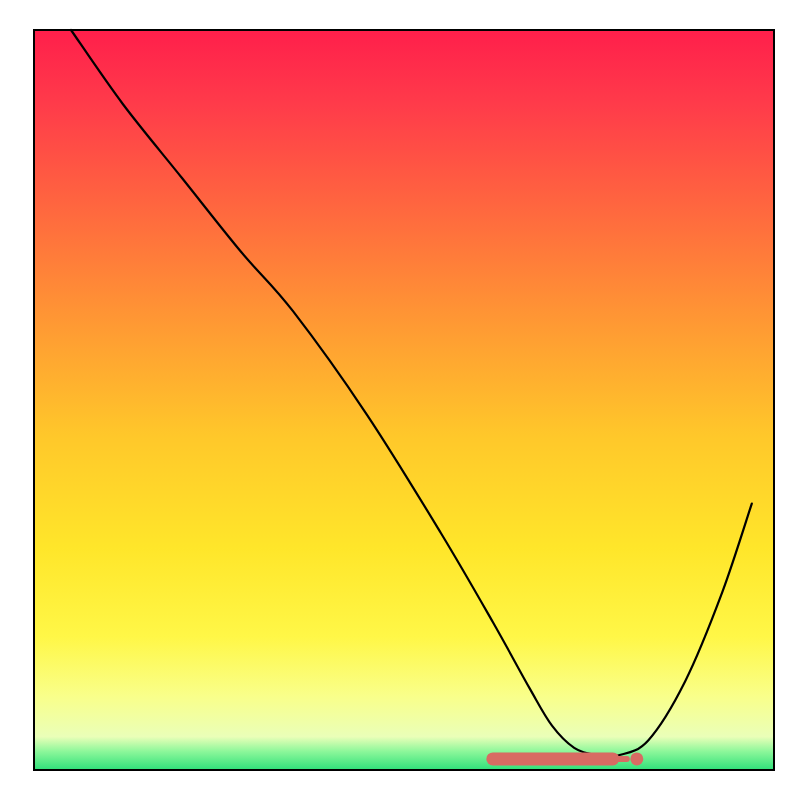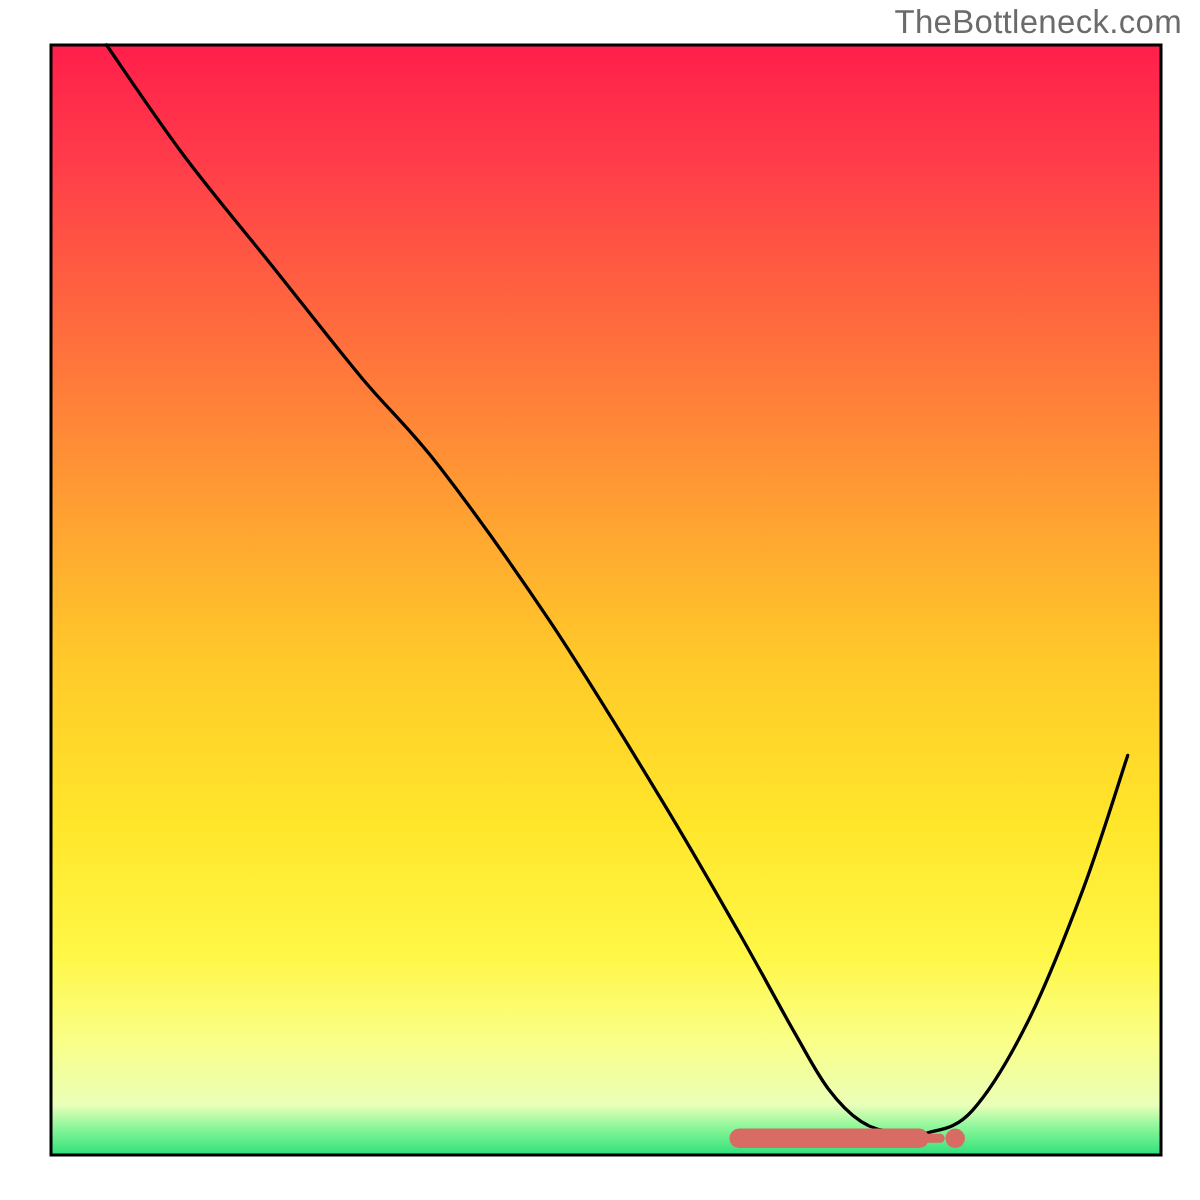--- a/index.html
+++ b/index.html
@@ -29,21 +29,20 @@
     position: absolute;
     left: 0;
     top: 0;
     z-index: 10;
   }
 </style>
 </head>
 <body>
 
 <div class="stage">
-  <div class="watermark">TheBottleneck.com</div>
 
   <svg class="plot" width="800" height="800" viewBox="0 0 800 800">
     <defs>
       <linearGradient id="bg-grad" x1="0" y1="0" x2="0" y2="1">
 
       <stop offset="0%" stop-color="#ff1f4b"></stop>
           <stop offset="10%" stop-color="#ff3b4a"></stop>
           <stop offset="25%" stop-color="#ff6a3e"></stop>
           <stop offset="40%" stop-color="#ff9a33"></stop>
           <stop offset="55.00000000000001%" stop-color="#ffc82a"></stop>

